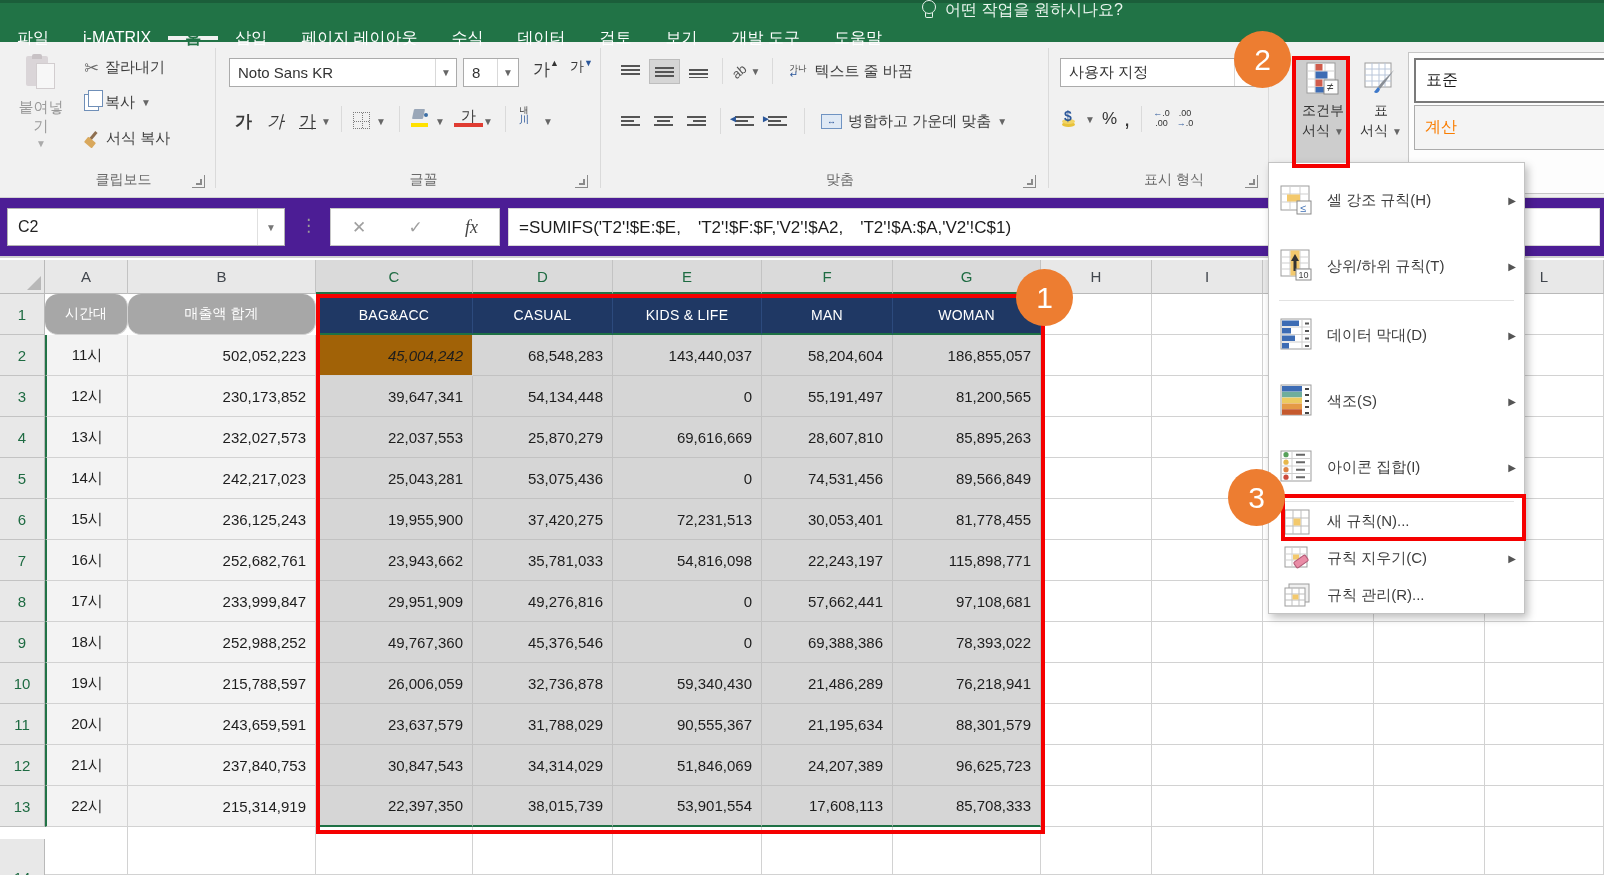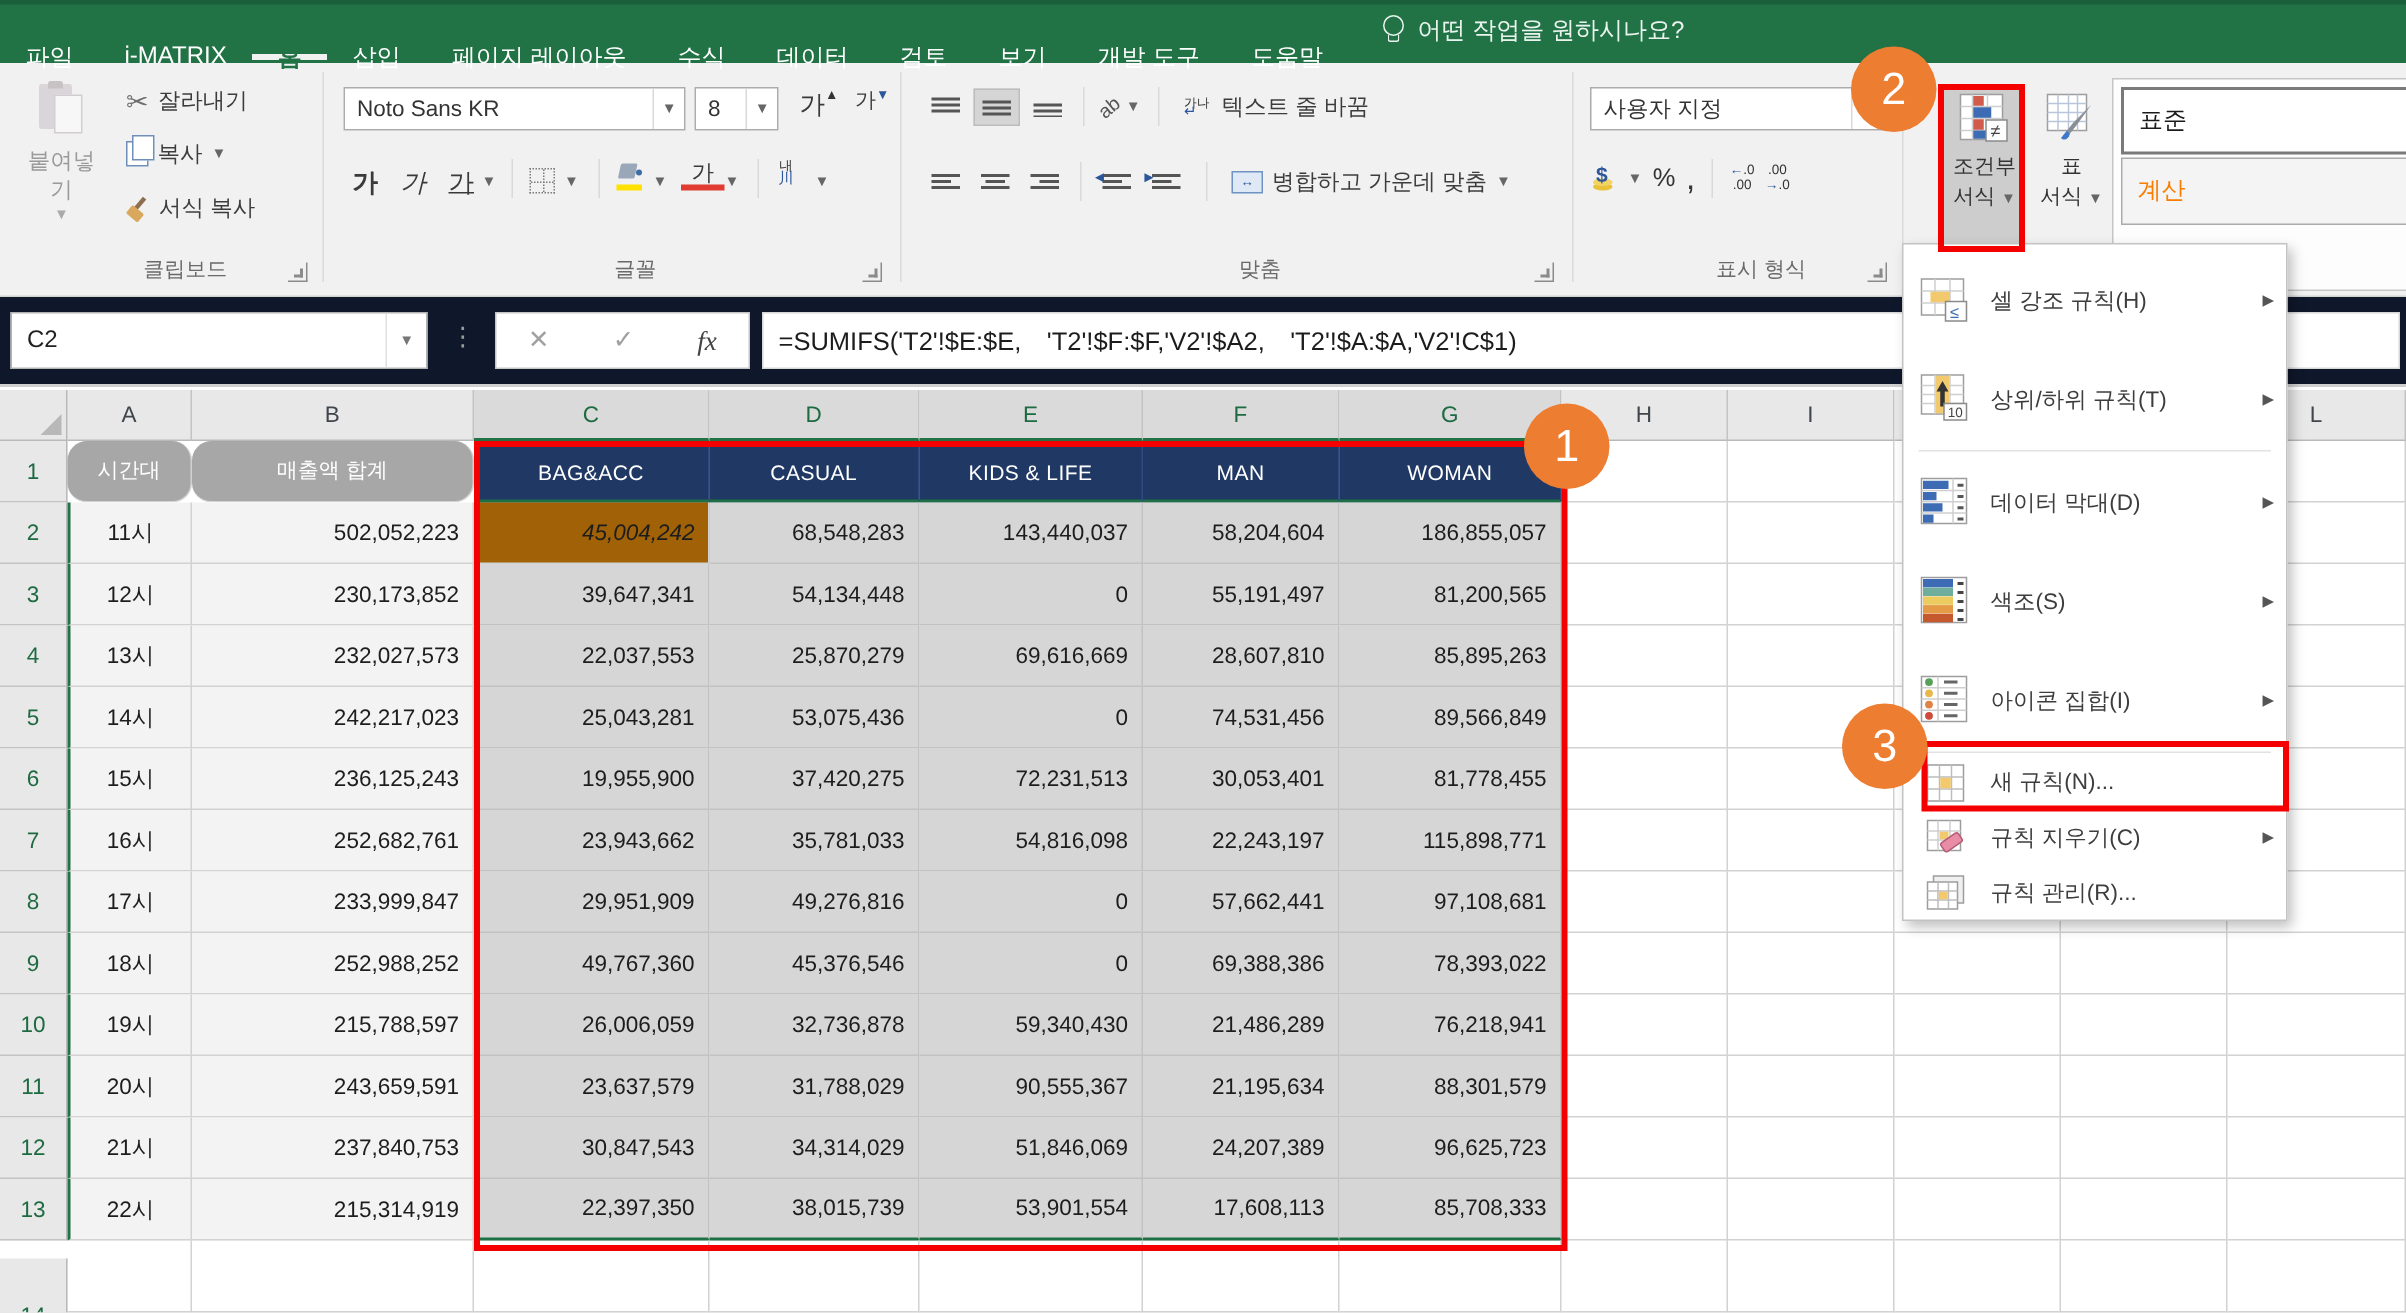--- a/index.html
+++ b/index.html
@@ -5,21 +5,21 @@
   html,body{margin:0;padding:0;background:#cfcfcf;font-family:"Liberation Sans","DejaVu Sans",sans-serif;}
   #stage{position:relative;width:1604px;height:875px;background:#fff;overflow:hidden;
          -webkit-font-smoothing:antialiased;}
 
   
   .tabbar{position:absolute;left:0;top:0;width:1604px;height:40px;background:#217346;
           display:flex;align-items:stretch;z-index:5;}
   .tabbar::before{content:"";position:absolute;left:0;top:0;right:0;height:3px;background:#1b5e3a;}
   .tab{display:flex;align-items:center;padding:0 17px;color:#fff;font-size:16px;cursor:default;white-space:nowrap;}
   .tab.active{background:#f1f1f1;color:#217346;font-weight:bold;position:relative;z-index:6;}
-  .search-hint{display:flex;align-items:center;gap:9px;color:#eaf4ee;font-size:16px;margin-left:22px;}
+  .search-hint{display:flex;align-items:flex-start;gap:9px;color:#eaf4ee;font-size:16px;margin-left:22px;}
   .bulb{width:15px;height:20px;position:relative;flex:0 0 auto;}
   .bulb i{position:absolute;left:1px;top:0;width:12px;height:12px;border:1.6px solid #eaf4ee;border-radius:50%;}
   .bulb b{position:absolute;left:4px;top:13px;width:6px;height:4px;border:1.3px solid #eaf4ee;border-top:none;border-radius:0 0 2px 2px;}
 
   
   .ribbon{position:absolute;left:0;top:40px;width:1604px;height:157px;background:#f1f1f1;
           border-bottom:1px solid #d2d2d2;z-index:4;}
   .ribbon::before{content:"";position:absolute;left:0;top:0;right:0;height:2px;background:#217346;}
   .vsep{position:absolute;top:8px;height:140px;width:1px;background:#dadada;}
   .grp-label{position:absolute;bottom:6px;font-size:14px;color:#6a6a6a;width:100%;text-align:center;margin-left:16px;}
@@ -95,21 +95,21 @@
   .bigbtn{position:absolute;width:54px;height:110px;display:flex;flex-direction:column;align-items:center;
           padding-top:6px;box-sizing:border-box;font-size:14px;color:#333;line-height:1.45;}
   .bigbtn.pressedbg{background:#cdcdcd;}
   .cfico{width:34px;height:34px;position:relative;margin-bottom:4px;}
   .tblico{width:34px;height:34px;position:relative;margin-bottom:4px;}
   .stylebox{position:absolute;height:45px;box-sizing:border-box;border:1px solid #ababab;background:#fff;
             display:flex;align-items:center;padding-left:10px;font-size:16px;}
   .gallery-frame{position:absolute;border:1px solid #c6c6c6;background:#fdfdfd;}
 
   
-  .fbar{position:absolute;left:0;top:197px;width:1604px;height:61px;background:#0f172a;border-bottom:2px solid #cfcfcf;
+  .fbar{position:absolute;left:0;top:197px;width:1604px;height:61px;background:#4c1d95;border-bottom:2px solid #cfcfcf;
         box-sizing:border-box;z-index:3;}
   .namebox{position:absolute;left:7px;top:11px;width:278px;height:38px;background:#fff;border:1px solid #b3b3b3;
            display:flex;align-items:center;font-size:16px;color:#222;padding-left:10px;box-sizing:border-box;}
   .namebox .arr{margin-left:auto;color:#777;font-size:11px;padding:0 8px;border-left:1px solid #e0e0e0;align-self:stretch;display:flex;align-items:center;}
   .fdots{position:absolute;left:300px;top:18px;color:#9b9b9b;font-size:17px;letter-spacing:0;}
   .fxbox{position:absolute;left:330px;top:11px;width:170px;height:38px;background:#fff;border:1px solid #c6c6c6;
          display:flex;align-items:center;justify-content:space-around;box-sizing:border-box;}
   .fxbox .x,.fxbox .ck{color:#a0a0a0;font-size:17px;}
   .fxbox .fx{color:#444;font-size:18px;font-style:italic;font-family:"Liberation Serif",serif;}
   .ftext{position:absolute;left:508px;top:11px;width:1092px;height:38px;background:#fff;border:1px solid #d7d7d7;

